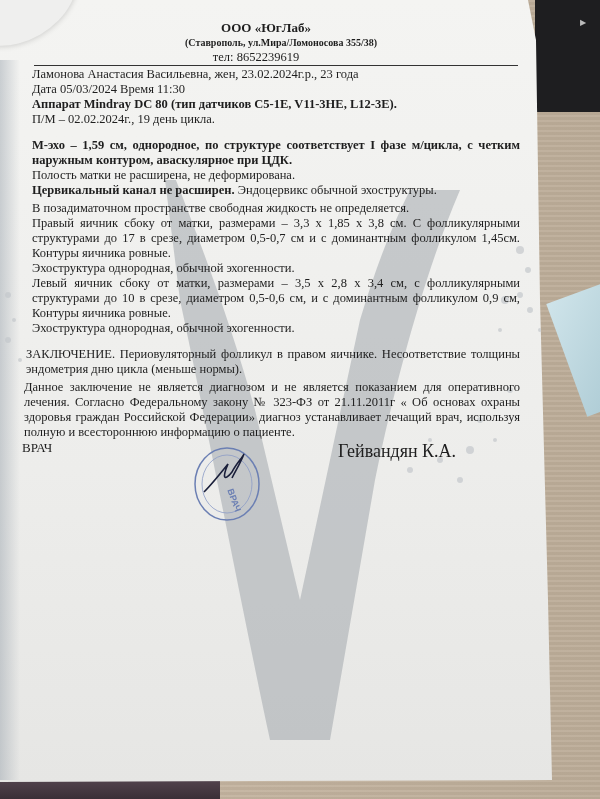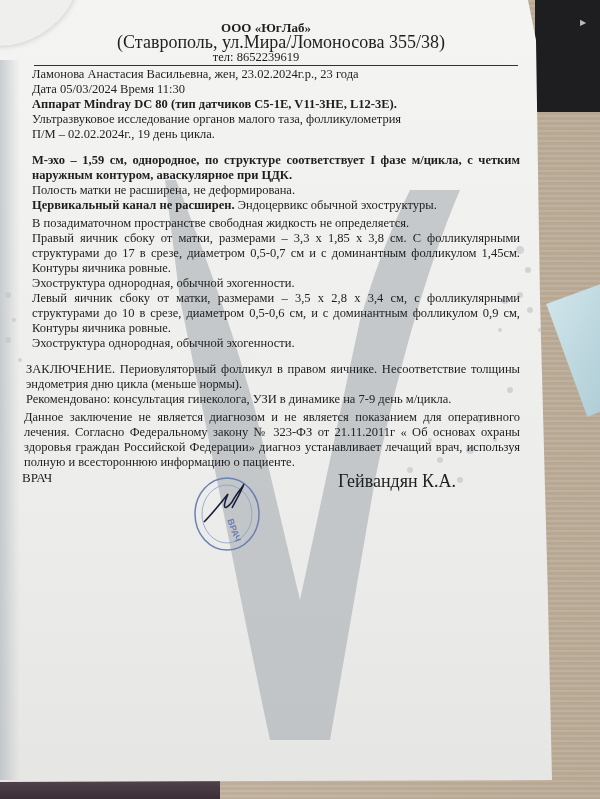--- a/index.html
+++ b/index.html
@@ -11,21 +11,21 @@
   .blue-card{position:absolute;left:565px;top:290px;width:60px;height:120px;background:linear-gradient(135deg,#cfe4ea,#a6c6d0);transform:rotate(-20deg);}
   .cloth{position:absolute;left:0;top:773px;width:220px;height:26px;background:linear-gradient(180deg,#5b4a55,#3a2f37);}
   .roll{position:absolute;left:-40px;top:-40px;width:120px;height:80px;background:#efefee;border-radius:50%;transform:rotate(-30deg);box-shadow:0 0 6px rgba(0,0,0,0.2);}
   .paper{position:absolute;left:0;top:0;width:552px;height:782px;background:linear-gradient(180deg,#f4f4f2 0%,#ededeb 60%,#e6e6e4 100%);clip-path:polygon(18px 0,528px 0,536px 40px,540px 300px,548px 600px,552px 780px,0 782px,0 0);}
   .paper-shade-left{position:absolute;left:0;top:60px;width:20px;height:720px;background:linear-gradient(90deg,rgba(150,160,170,0.45),rgba(255,255,255,0));}
   .v-mark{position:absolute;left:160px;top:180px;width:300px;height:600px;}
   .dots{position:absolute;}
   .content{position:absolute;left:32px;top:20px;width:488px;color:#1e1e1e;font-size:12.5px;line-height:15px;}
   .center{text-align:center;}
   .org{font-weight:bold;font-size:13px;margin-left:-20px;}
-  .address{font-size:18px;margin-left:10px;}
+  .address{font-size:10px;margin-left:10px;font-weight:bold;}
   .tel{margin-left:-40px;}
   .rule{border-top:1px solid #333;margin:0 0 1px 2px;width:484px;}
   .b{font-weight:bold;}
   .just{text-align:justify;text-align-last:left;}
   .gap{height:11px;}
   .sig-row{position:relative;height:70px;text-align:center;}
   .vrach{position:absolute;left:-10px;top:0;font-size:13px;}
   .doctor{position:absolute;left:306px;top:4px;font-size:18px;}
   .stamp{position:absolute;left:160px;top:4px;width:70px;height:78px;}
 </style>
@@ -70,34 +70,32 @@
   </svg>
 
   <div class="content">
     <div class="center org">ООО «ЮгЛаб»</div>
     <div class="center address">(Ставрополь, ул.Мира/Ломоносова 355/38)</div>
     <div class="center tel">тел: 8652239619</div>
     <div class="rule"></div>
     <div>Ламонова Анастасия Васильевна, жен,  23.02.2024г.р., 23 года</div>
     <div>Дата 05/03/2024   Время 11:30</div>
     <div class="b">Аппарат Mindray DC 80 (тип датчиков C5-1E, V11-3HE, L12-3E).</div>
-    <div>Ультразвуковое исследование органов малого таза, фолликулометрия</div>
     <div>П/М – 02.02.2024г., 19 день цикла.</div>
     <div class="gap"></div>
     <div class="b just">М-эхо – 1,59 см, однородное, по структуре соответствует I фазе м/цикла, с четким наружным контуром, аваскулярное при ЦДК.</div>
     <div>Полость матки не расширена, не деформирована.</div>
     <div class="just"><span class="b">Цервикальный канал не расширен.</span><span> Эндоцервикс обычной эхоструктуры.</span></div>
     <div style="margin-top:3px">В позадиматочном пространстве свободная жидкость не определяется.</div>
     <div class="just">Правый яичник сбоку от матки, размерами – 3,3 х 1,85 х 3,8 см. С фолликулярными структурами до 17 в срезе, диаметром 0,5-0,7 см и с доминантным фолликулом 1,45см. Контуры яичника ровные.</div>
     <div>Эхоструктура однородная, обычной эхогенности.</div>
     <div class="just">Левый яичник сбоку от матки, размерами – 3,5 х 2,8 х 3,4 см, с фолликулярными структурами до 10 в срезе, диаметром 0,5-0,6 см, и с доминантным фолликулом 0,9 см, Контуры яичника ровные.</div>
     <div>Эхоструктура однородная, обычной эхогенности.</div>
     <div class="gap"></div>
     <div class="just" style="margin-left:-6px">ЗАКЛЮЧЕНИЕ. Периовуляторный фолликул в правом яичнике. Несоответствие толщины эндометрия дню цикла (меньше нормы).</div>
-    <div class="just" style="margin-left:-6px">Рекомендовано: консультация гинеколога, УЗИ в динамике на 7-9 день м/цикла.</div>
     <div class="just" style="margin-left:-8px;margin-top:3px">Данное заключение не является диагнозом и не является показанием для оперативного лечения. Согласно Федеральному закону № 323-ФЗ от 21.11.2011г « Об основах охраны здоровья граждан Российской Федерации» диагноз устанавливает лечащий врач, используя полную и всестороннюю информацию о пациенте.</div>
     <div class="sig-row">
       <div class="vrach">ВРАЧ</div>
       <svg class="stamp" viewBox="0 0 70 78">
         <ellipse cx="35" cy="40" rx="32" ry="36" fill="none" stroke="#6b7fb3" stroke-width="1.5"></ellipse>
         <ellipse cx="35" cy="40" rx="25" ry="29" fill="none" stroke="#8b9cc6" stroke-width="0.8"></ellipse>
         <text x="38" y="48" font-size="9" fill="#6b7fb3" transform="rotate(70 38 45)" font-family="Liberation Sans, sans-serif" font-weight="bold">ВРАЧ</text>
         <path d="M12 48 C20 40 28 30 36 20 C30 34 32 38 40 28 C44 20 50 14 52 10 C48 20 44 26 40 34" fill="none" stroke="#1a1f3a" stroke-width="1.6"></path>
       </svg>
       <div class="doctor">Гейвандян К.А.</div>

